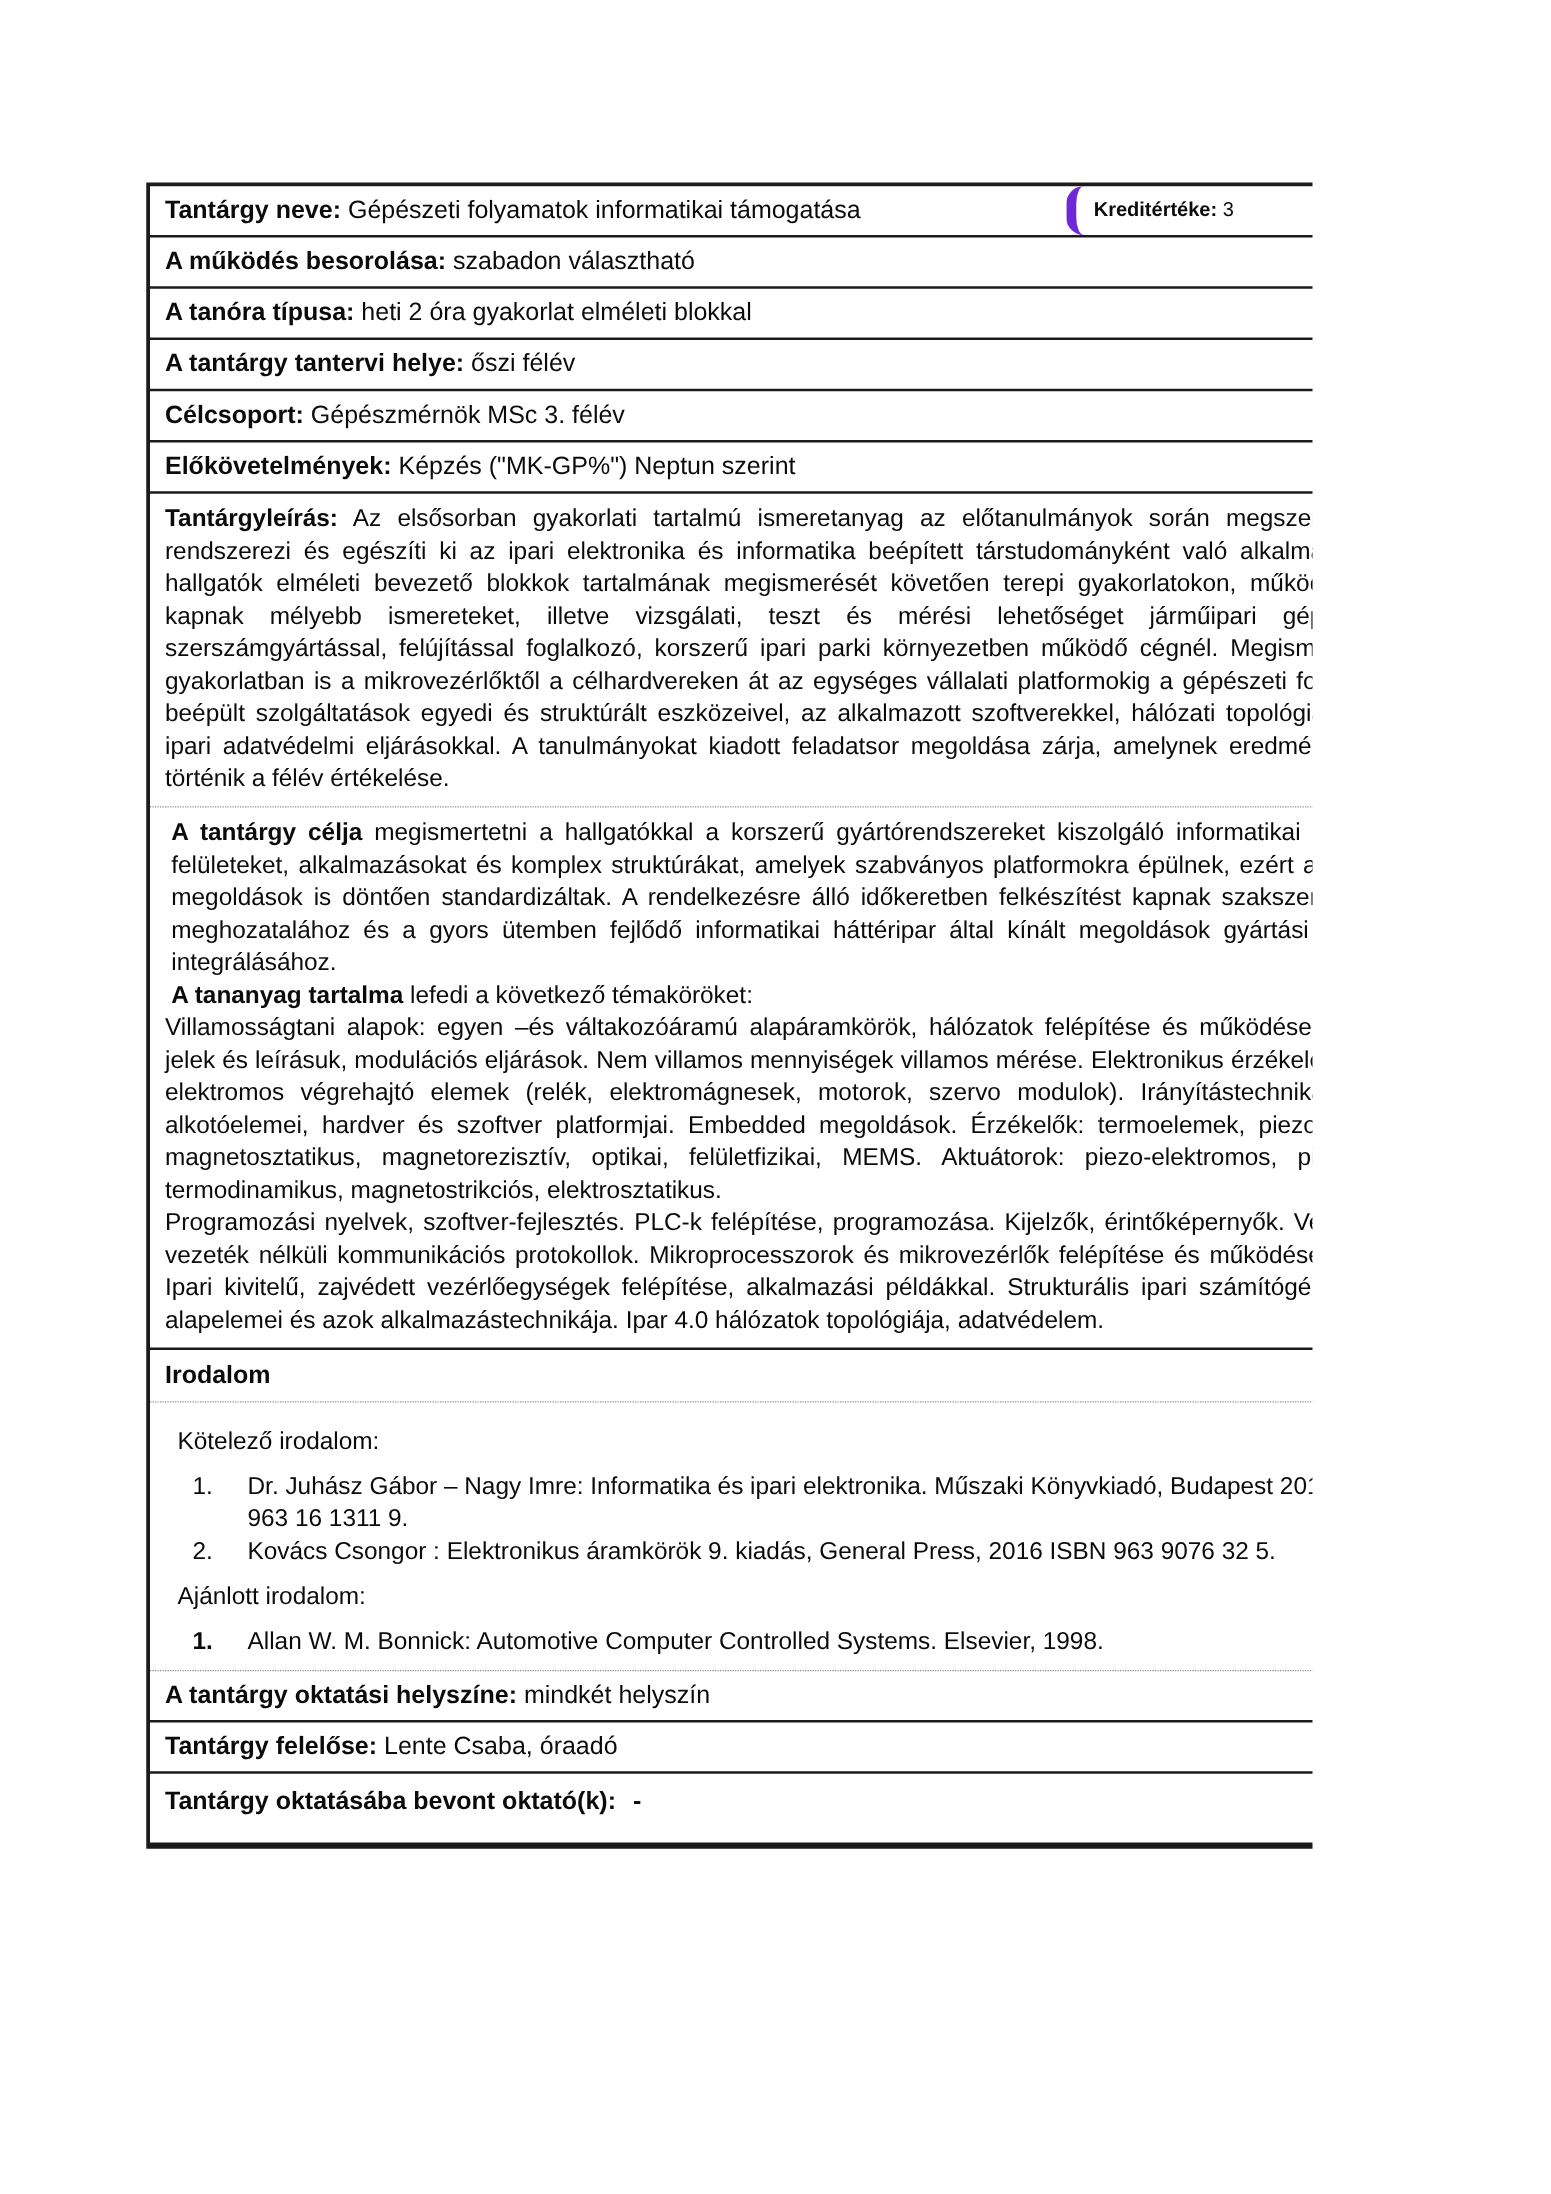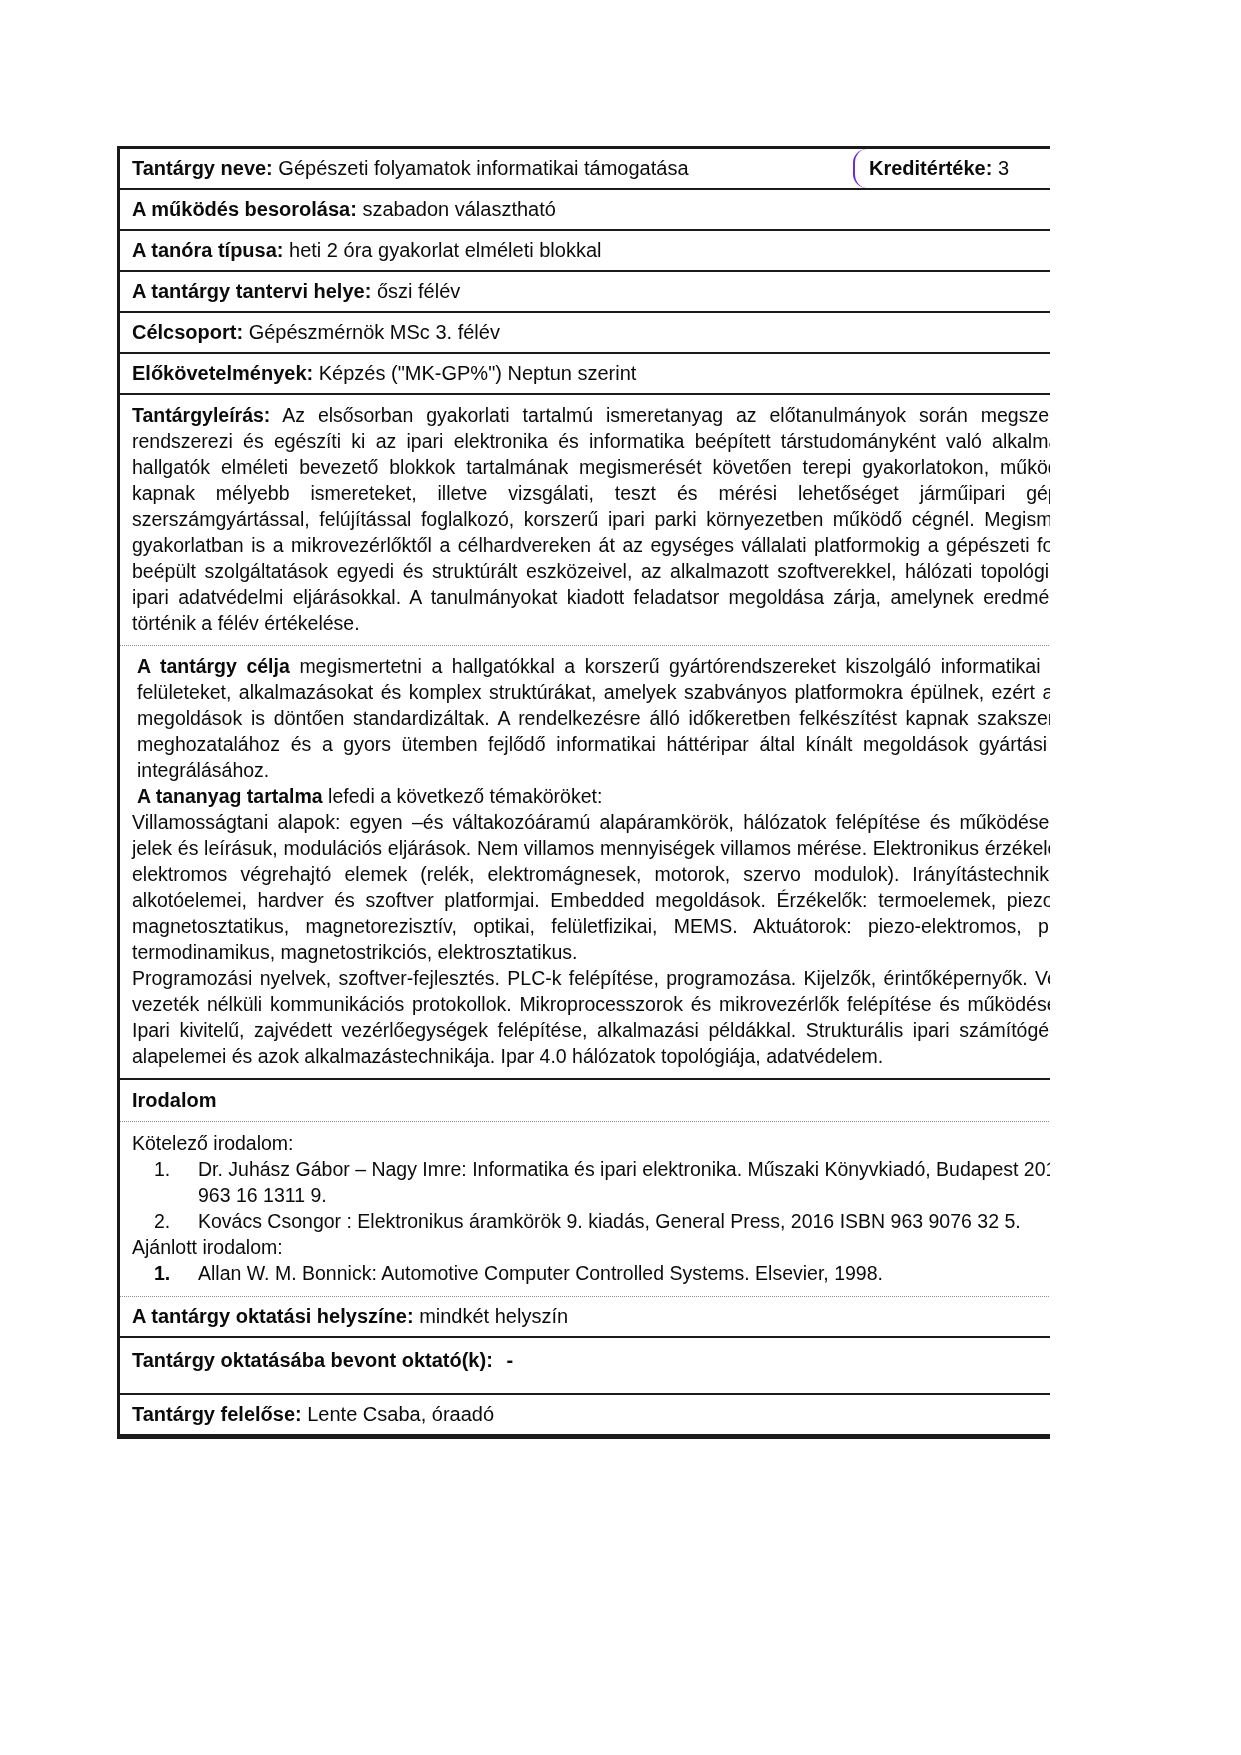--- a/index.html
+++ b/index.html
@@ -37,23 +37,23 @@
 
   .split { display: flex; align-items: stretch; }
   .split .cell-left {
     flex: 0 0 709px;
     padding: 7px 12px;
     font-size: 20px;
     line-height: 25px;
   }
   .split .cell-right {
     flex: 1;
-    border-left: 2px solid #6d28d9;
+    border-left: 8px solid #6d28d9;
     padding: 7px 14px;
-    font-size: 20px;
+    font-size: 16px;
     line-height: 25px;
     border-radius: 14px;
   }
 
   .para {
     padding: 7px 12px 9px 12px;
     font-size: 19.5px;
     line-height: 26px;
     text-align: justify;
   }
@@ -61,21 +61,21 @@
   .goal-block { padding-left: 5px; }
 
   .section-header {
     padding: 8px 12px;
     font-size: 20px;
     line-height: 25px;
     font-weight: bold;
   }
 
   .lit { padding: 8px 12px 10px 12px; font-size: 19.5px; line-height: 26px; }
-  .lit p { margin: 0; }
+  .lit p { margin: 10px; }
   .lit-item { display: flex; padding-left: 22px; }
   .lit-num { flex: 0 0 44px; }
   .lit-text { flex: 1; }
 
   .tall { padding-top: 10px; padding-bottom: 20px; }
   .dash { margin-left: 8px; font-weight: bold; }
 </style>
 </head>
 <body>
 
@@ -146,24 +146,24 @@
         <span class="lit-num b">1.</span>
         <span class="lit-text">Allan W. M. Bonnick: Automotive Computer Controlled Systems. Elsevier, 1998.</span>
       </div>
     </div>
 
     <div class="row dotted kv">
       <span class="b">A tantárgy oktatási helyszíne:</span>
       <span>mindkét helyszín</span>
     </div>
 
+    <div class="row kv">
+      <span class="b">Tantárgy felelőse:</span>
+      <span>Lente Csaba, óraadó</span>
+    </div>
+
     <div class="row kv tall">
       <span class="b">Tantárgy oktatásába bevont oktató(k):</span>
       <span class="dash">-</span>
-    </div>
-
-    <div class="row kv">
-      <span class="b">Tantárgy felelőse:</span>
-      <span>Lente Csaba, óraadó</span>
     </div>
 
   </div>
 </div>
 
 </body></html>

